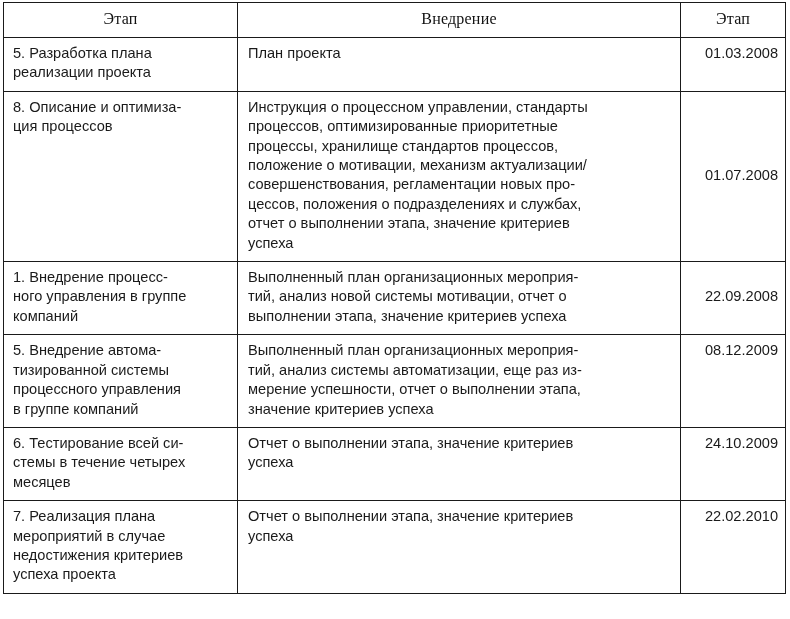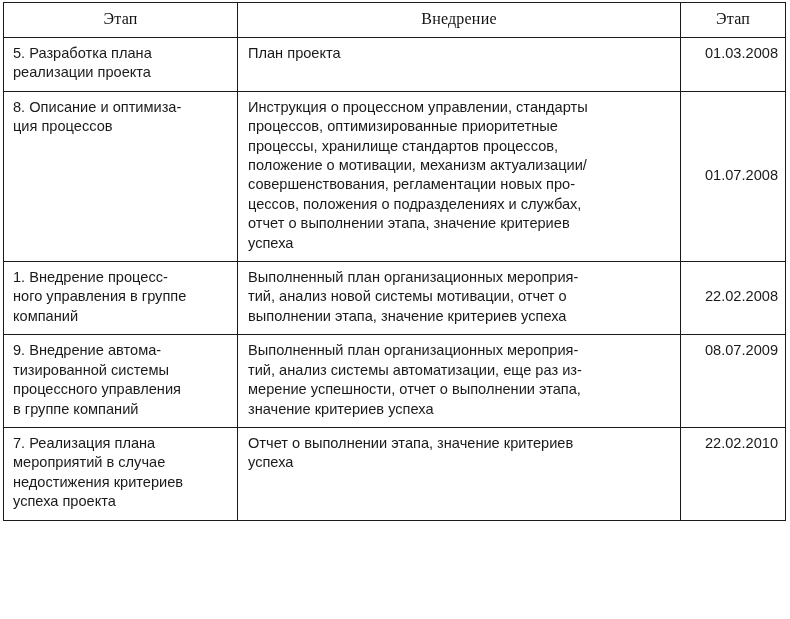--- a/index.html
+++ b/index.html
@@ -125,32 +125,40 @@
 успеха</td>
           <td class="cell-date">01.07.2008</td>
         </tr>
         <tr class="date-middle">
           <td class="cell-stage">1. Внедрение процесс-
 ного управления в группе
 компаний</td>
           <td class="cell-result">Выполненный план организационных мероприя-
 тий, анализ новой системы мотивации, отчет о
 выполнении этапа, значение критериев успеха</td>
-          <td class="cell-date">22.02.2008</td>
+          <td class="cell-date">22.09.2008</td>
         </tr>
         <tr>
-          <td class="cell-stage">9. Внедрение автома-
+          <td class="cell-stage">5. Внедрение автома-
 тизированной системы
 процессного управления
 в группе компаний</td>
           <td class="cell-result">Выполненный план организационных мероприя-
 тий, анализ системы автоматизации, еще раз из-
 мерение успешности, отчет о выполнении этапа,
 значение критериев успеха</td>
-          <td class="cell-date">08.07.2009</td>
+          <td class="cell-date">08.12.2009</td>
+        </tr>
+        <tr>
+          <td class="cell-stage">6. Тестирование всей си-
+стемы в течение четырех
+месяцев</td>
+          <td class="cell-result">Отчет о выполнении этапа, значение критериев
+успеха</td>
+          <td class="cell-date">24.10.2009</td>
         </tr>
         <tr>
           <td class="cell-stage">7. Реализация плана
 мероприятий в случае
 недостижения критериев
 успеха проекта</td>
           <td class="cell-result">Отчет о выполнении этапа, значение критериев
 успеха</td>
           <td class="cell-date">22.02.2010</td>
         </tr>

